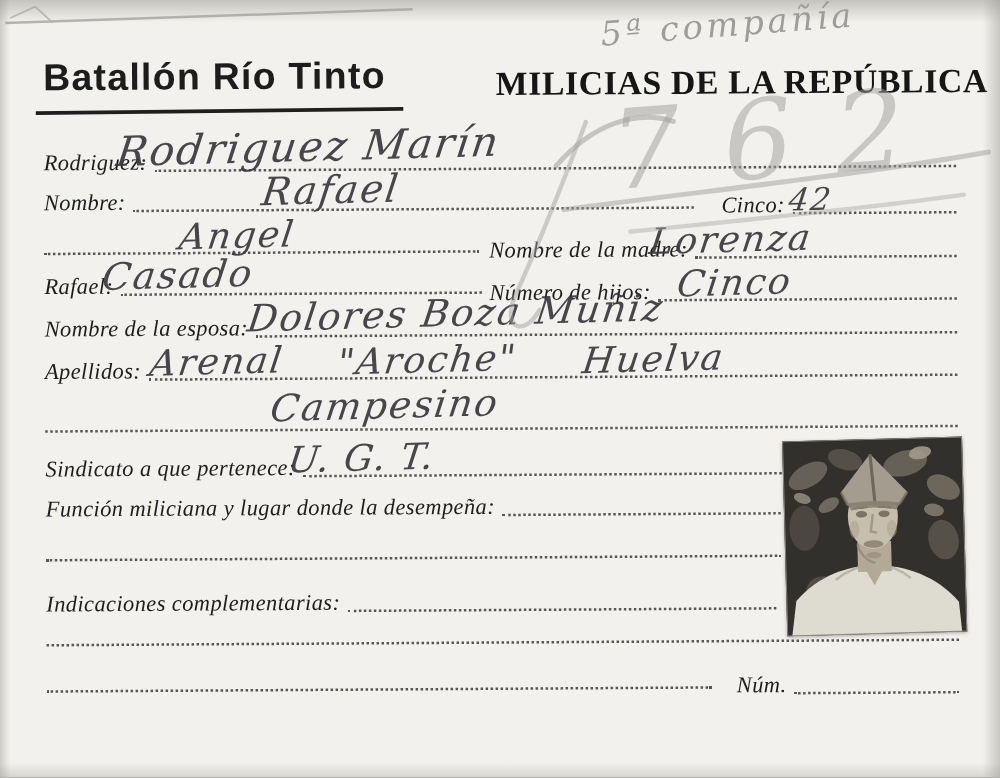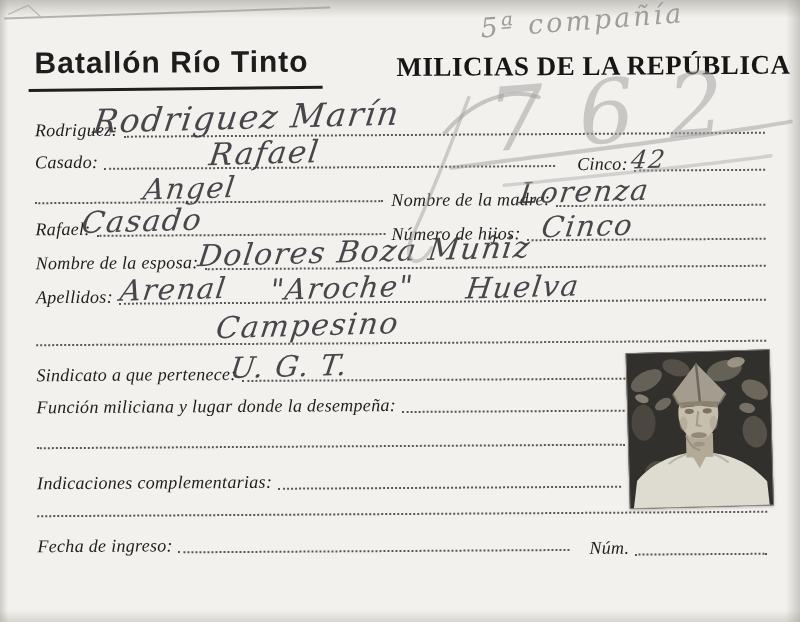--- a/index.html
+++ b/index.html
@@ -59,21 +59,21 @@
     <div class="h-underline"></div>
     <div class="h-mil">MILICIAS DE LA REPÚBLICA</div>
 
     <div class="row" style="top:109px;left:36px;right:34px">
       <span class="lbl">Rodriguez:</span>
       <span class="leader"></span>
       <span class="hw" style="left:56px;font-size:33px">Rodriguez Marín</span>
     </div>
 
     <div class="row" style="top:141px;left:36px;right:244px">
-      <span class="lbl">Casado:</span>
+      <span class="lbl">Nombre:</span>
       <span class="leader"></span>
       <span class="hw" style="left:172px;font-size:31px">Rafael</span>
     </div>
 
     <div class="row" style="top:146px;left:578px;right:34px">
       <span class="lbl">Cinco:</span>
       <span class="leader"></span>
       <span class="hw" style="left:52px;font-size:25px">42</span>
     </div>
 
@@ -137,21 +137,20 @@
     <div class="row" style="top:462px;left:36px;right:180px">
       <span class="lbl">Indicaciones complementarias:</span>
       <span class="leader"></span>
       <span class="hw" style="left:280px;font-size:26px"></span>
     </div>
     <div class="row" style="top:510px;left:36px;right:34px;height:8px">
       <span class="leader"></span>
     </div>
 
     <div class="row" style="top:525px;left:36px;right:232px">
-      <span class="lbl">Fecha de ingreso:</span>
       <span class="leader"></span>
       <span class="hw" style="left:170px;font-size:26px"></span>
     </div>
     <div class="row" style="top:530px;left:588px;right:34px">
       <span class="lbl">Núm.</span>
       <span class="leader"></span>
       <span class="hw" style="left:60px;font-size:26px"></span>
     </div>
 
     <div class="photo">

